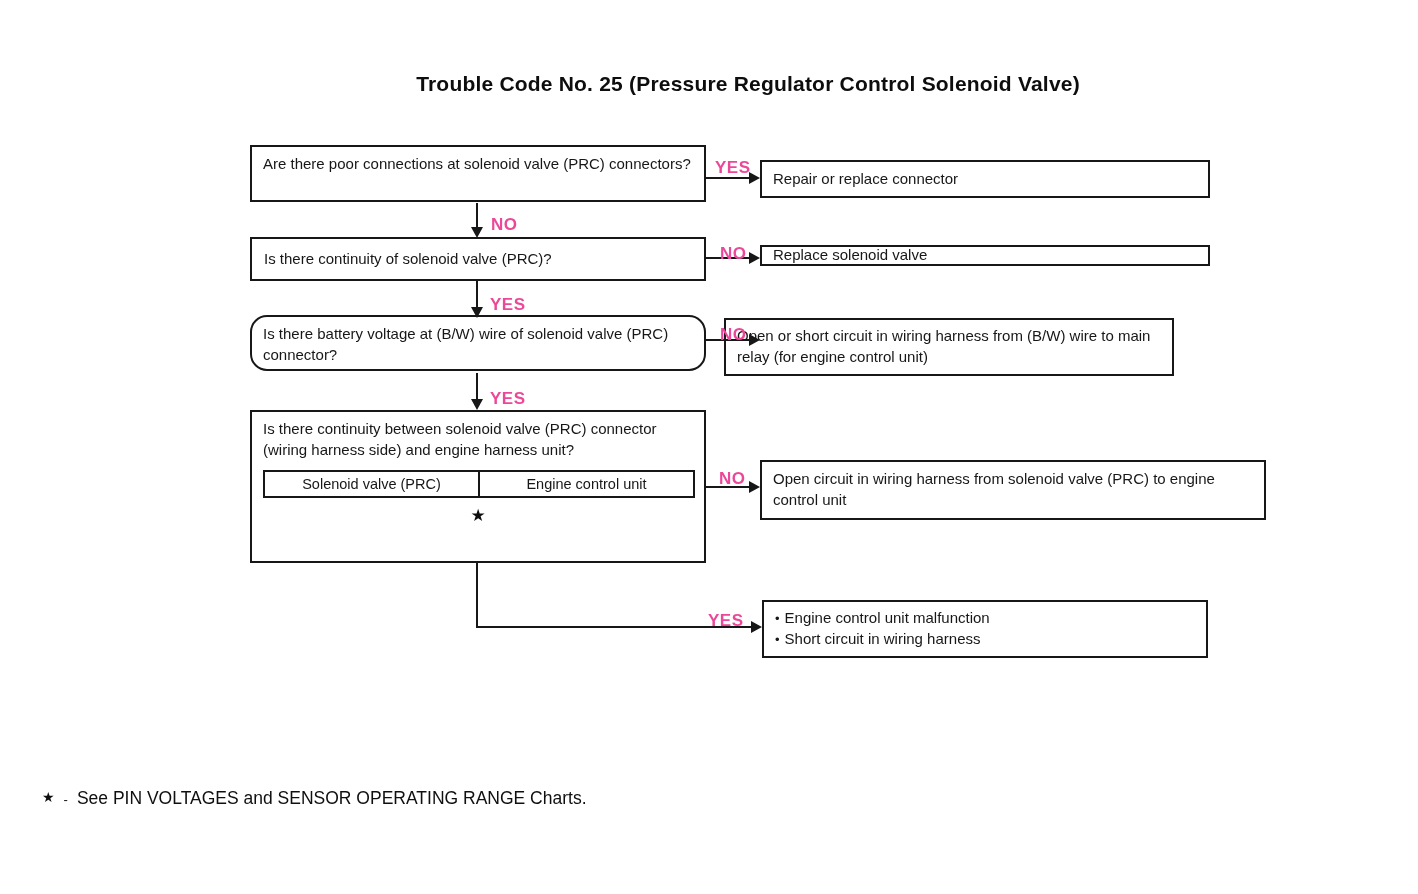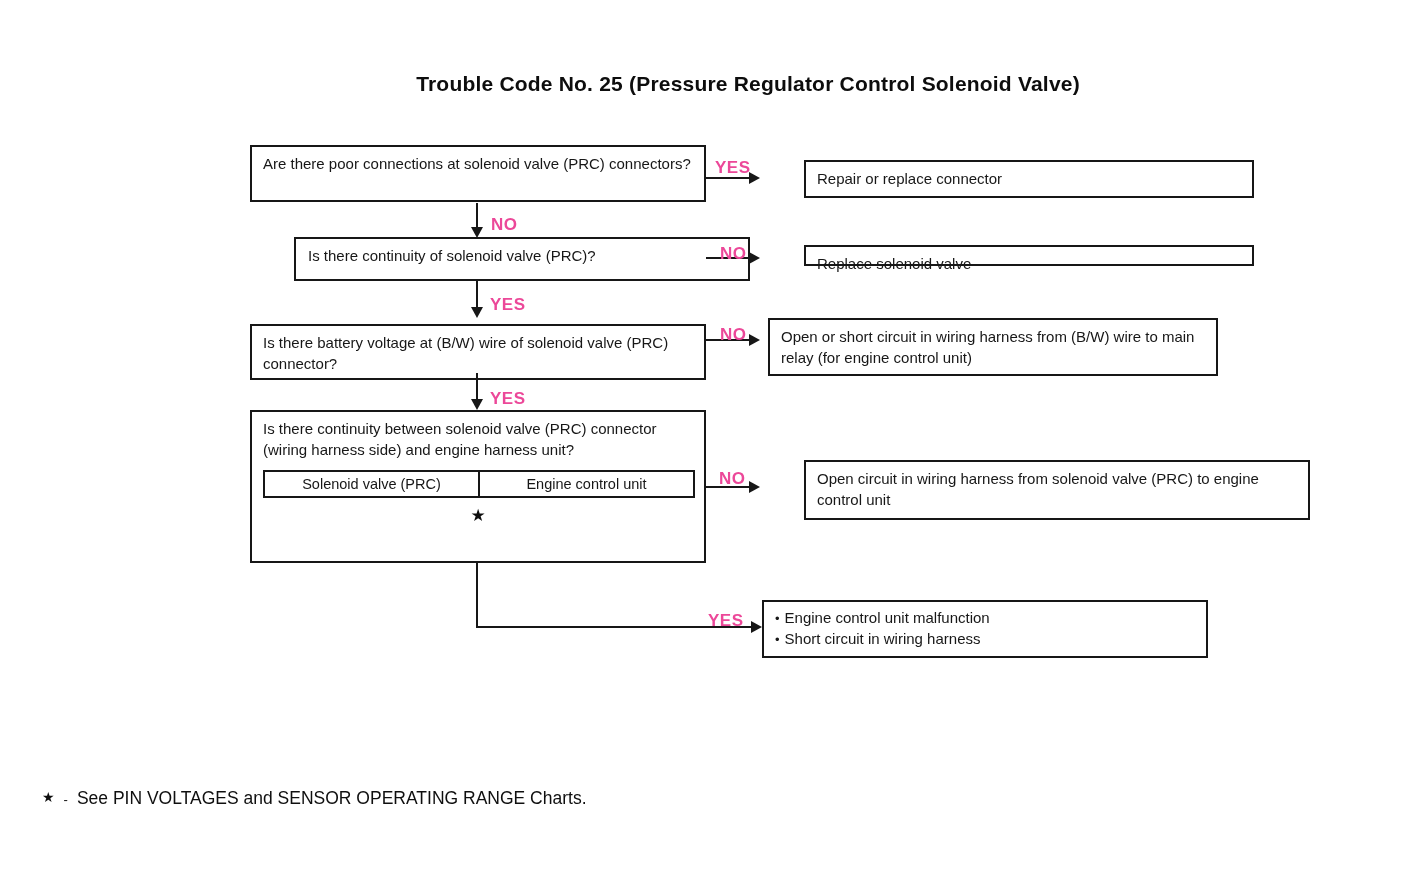--- a/index.html
+++ b/index.html
@@ -21,21 +21,21 @@
   .box {
     position:absolute;
     border:2px solid #171717;
     background:#ffffff;
     box-sizing:border-box;
     font-size:15px;
     line-height:1.38;
     color:#171717;
     padding:7px 11px;
   }
-  .vcenter { display:flex; align-items:flex-start;margin-left:44px; }
+  .vcenter { display:flex; align-items:center; }
   .hl { position:absolute; height:2px; background:#171717; }
   .vl { position:absolute; width:2px; background:#171717; }
   .arr-r {
     position:absolute; width:0; height:0;
     border-top:6px solid transparent;
     border-bottom:6px solid transparent;
     border-left:11px solid #171717;
   }
   .arr-d {
     position:absolute; width:0; height:0;
@@ -89,21 +89,21 @@
   <div class="title">Trouble Code No. 25 (Pressure Regulator Control Solenoid Valve)</div>
 
   <div class="box" style="left:250px; top:145px; width:456px; height:57px;">
     <span>Are there poor connections at solenoid valve (PRC) connectors?</span>
   </div>
 
   <div class="box vcenter" style="left:250px; top:237px; width:456px; height:44px;padding-left:12px;">
     <span>Is there continuity of solenoid valve (PRC)?</span>
   </div>
 
-  <div class="box" style="left:250px; top:324px; width:456px; height:56px;">
+  <div class="box" style="left:250px; top:315px; width:456px; height:56px;border-radius:17px;">
     <span>Is there battery voltage at (B/W) wire of solenoid valve (PRC) connector?</span>
   </div>
 
   <div class="box" style="left:250px; top:410px; width:456px; height:153px;">
     <span>Is there continuity between solenoid valve (PRC) connector (wiring harness side) and engine harness unit?</span>
     <table class="pin-table">
       <tbody>
           <tr>
         <th>Solenoid valve (PRC)</th>
         <th>Engine control unit</th>

